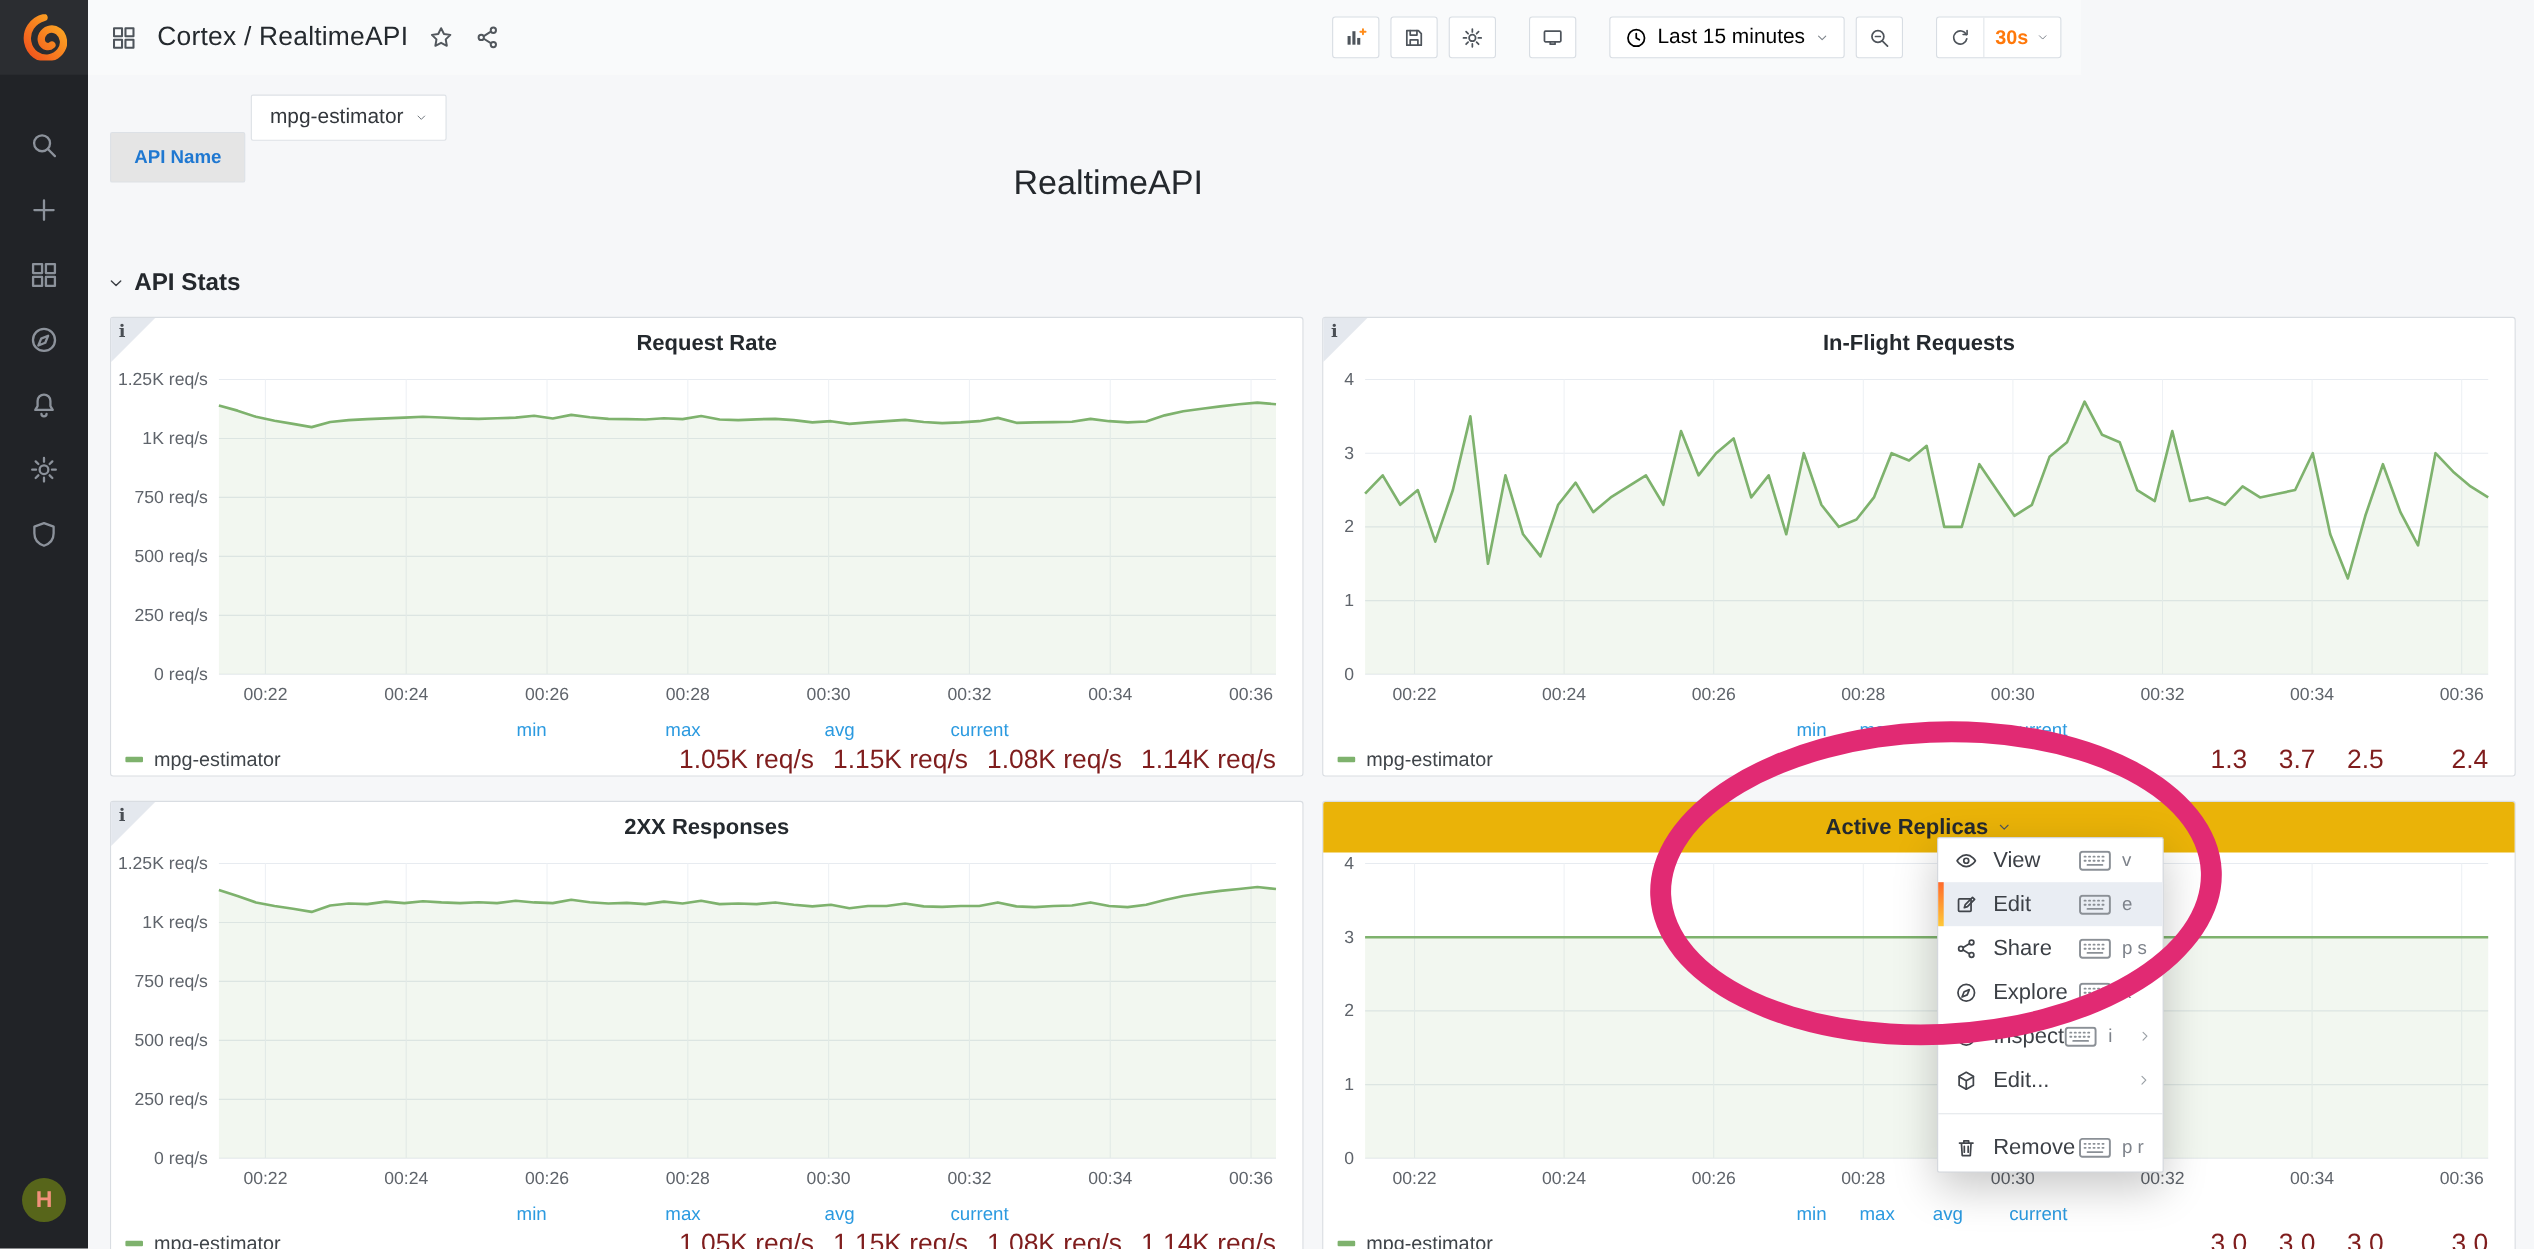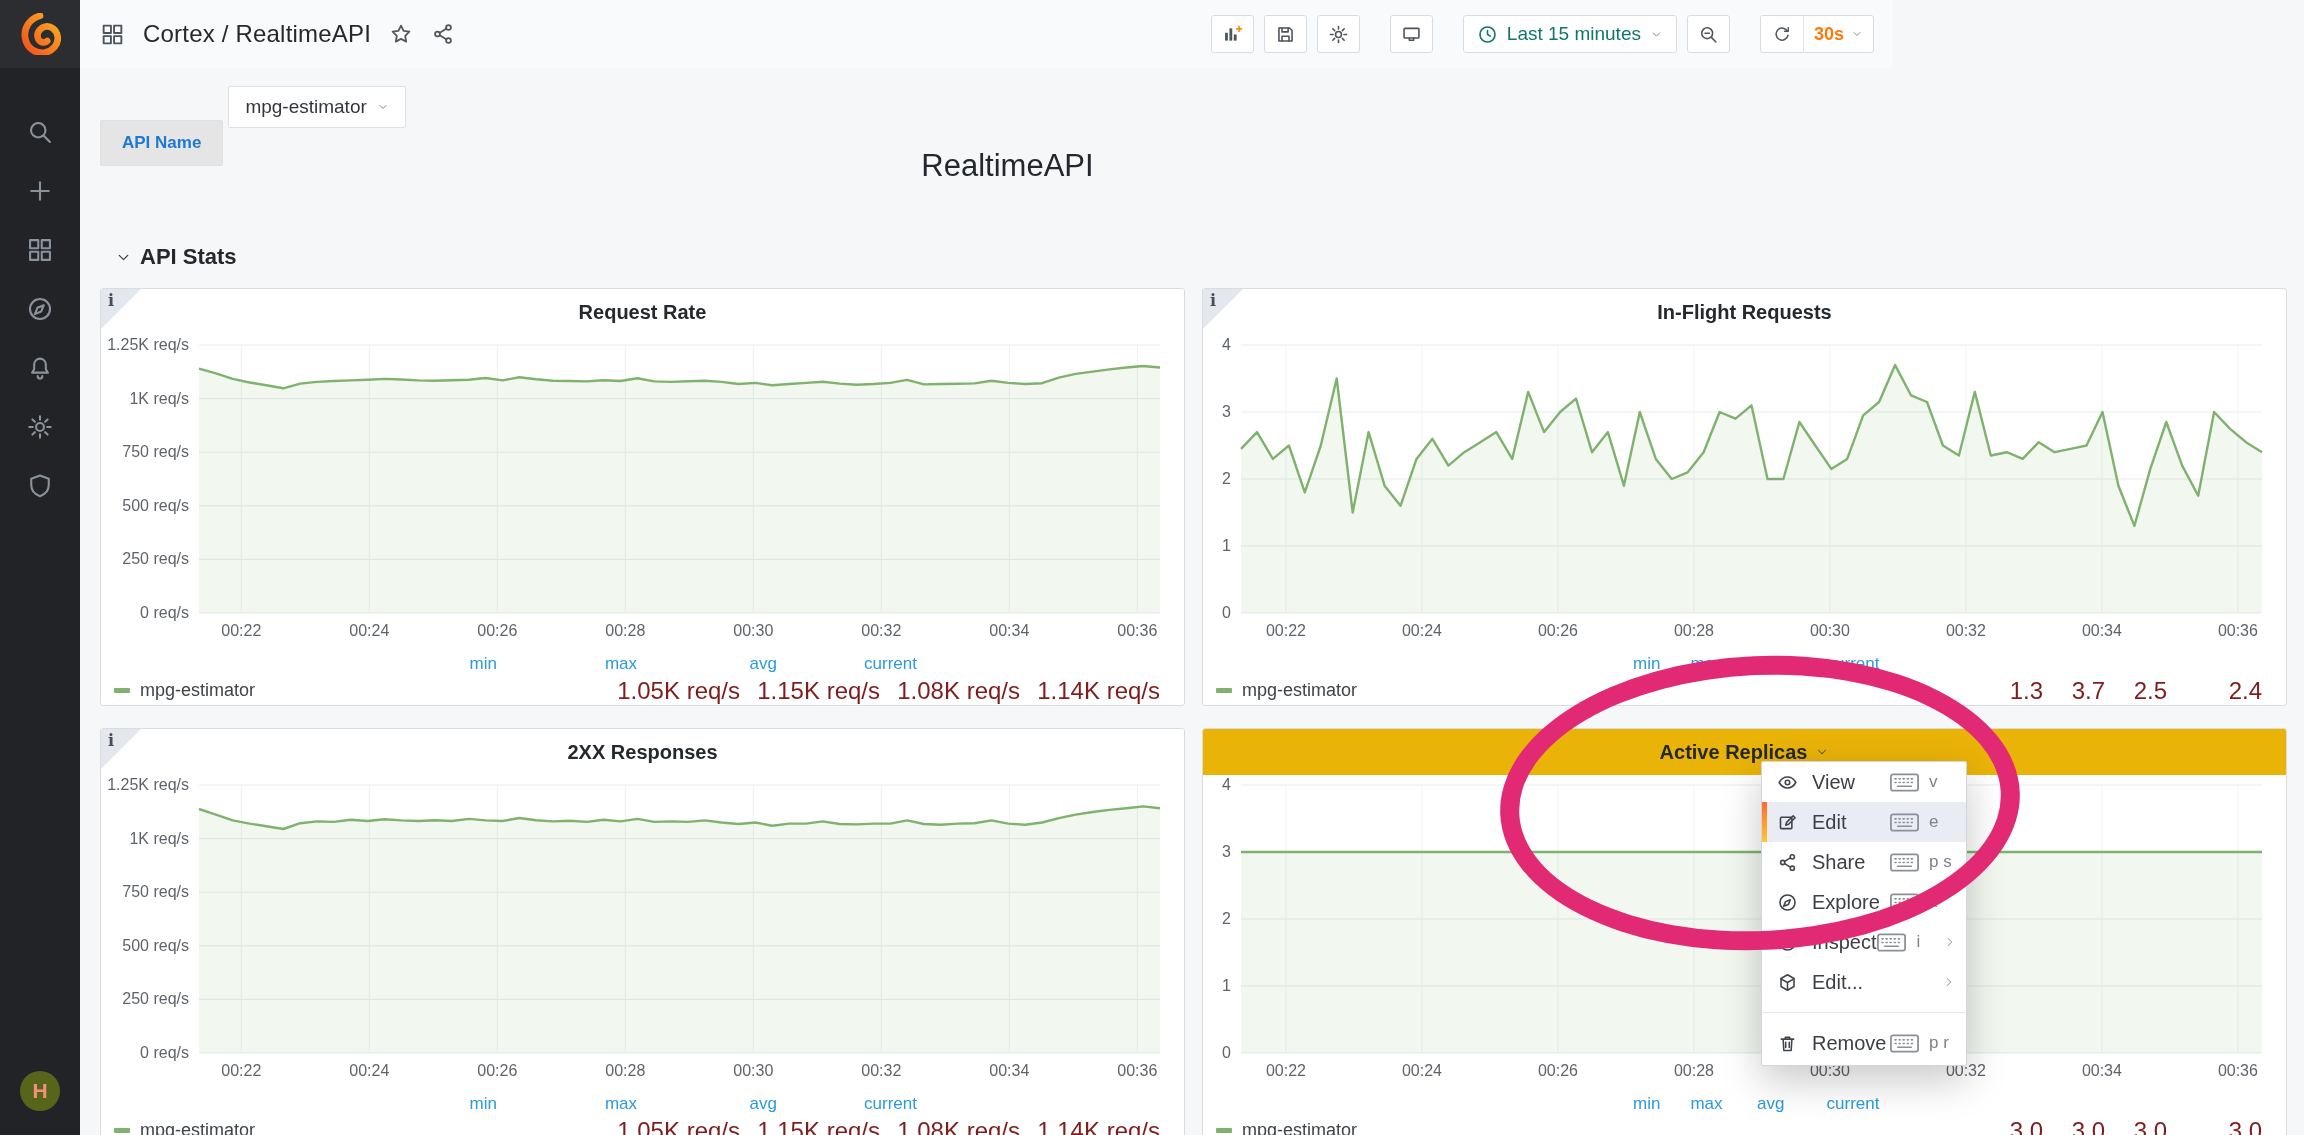--- a/index.html
+++ b/index.html
@@ -28,21 +28,21 @@
   .crumbs { display:flex; align-items:center; gap:18px; }
   .crumbs .gico { width:25px; height:25px; color:#4e545b; }
   .crumb-title { font-size:24px; color:#24292e; letter-spacing:.2px; }
   .crumb-act { width:24px; height:24px; color:#52575d; }
   .tb-right { display:flex; align-items:center; gap:10px; }
   .tb-btn { height:38px; min-width:43px; background:#fff; border:1px solid #d8dde3;
     border-radius:3px; display:flex; align-items:center; justify-content:center;
     color:#4e545b; cursor:pointer; padding:0 9px; }
   .tb-btn svg { width:21px; height:21px; }
   .tb-gap { width:10px; }
-  .timepick { gap:9px; font-size:19px; color:#0f766e; padding:0 13px; }
+  .timepick { gap:9px; font-size:19px; color:#000000; padding:0 13px; }
   .timepick .car { width:13px; height:13px; color:#7d838a; }
   .refresh-group { display:flex; align-items:stretch; height:38px; background:#fff;
     border:1px solid #d8dde3; border-radius:3px; cursor:pointer; }
   .refresh-group .seg1 { display:flex; align-items:center; padding:0 11px;
     color:#4e545b; border-right:1px solid #e2e6ea; }
   .refresh-group .seg2 { display:flex; align-items:center; gap:7px; padding:0 10px;
     color:#ff780a; font-size:18px; font-weight:700; }
   .refresh-group .seg2 .car { width:12px; height:12px; color:#7d838a; }
 
   
@@ -51,21 +51,21 @@
     background:#e5e5e5; border:1px solid #dde1e6; border-radius:2px;
     color:#1f78d1; font-weight:700; font-size:17px; cursor:pointer;margin-top:34px; }
   .var-value { height:42px; display:flex; align-items:center; gap:10px; padding:0 16px;
     background:#fff; border:1px solid #dde1e6; border-radius:2px;
     color:#33373c; font-size:19px; cursor:pointer; }
   .var-value .car { width:12px; height:12px; color:#6e747b; }
 
   
   .dash-title { position:absolute; left:80px; top:148px; width:1855px;
     text-align:center; font-size:31px; font-weight:500; color:#24282d; }
-  .row-header { position:absolute; left:115px; top:244px; display:flex;
+  .row-header { position:absolute; left:97px; top:244px; display:flex;
     align-items:center; gap:8px; cursor:pointer; }
   .row-header .car { width:17px; height:17px; color:#3c4046; }
   .row-header .txt { font-size:22px; font-weight:700; color:#24282d; }
 
   .grid { position:absolute; left:100px; top:288px; width:2187px;
     display:grid; grid-template-columns:1085px 1085px;
     grid-template-rows:418px 418px; gap:22px 17px; }
   .panel { position:relative; background:#fff; border:1px solid #d9dde2;
     border-radius:3px; }
   .info-corner { position:absolute; left:0; top:0; width:0; height:0;

